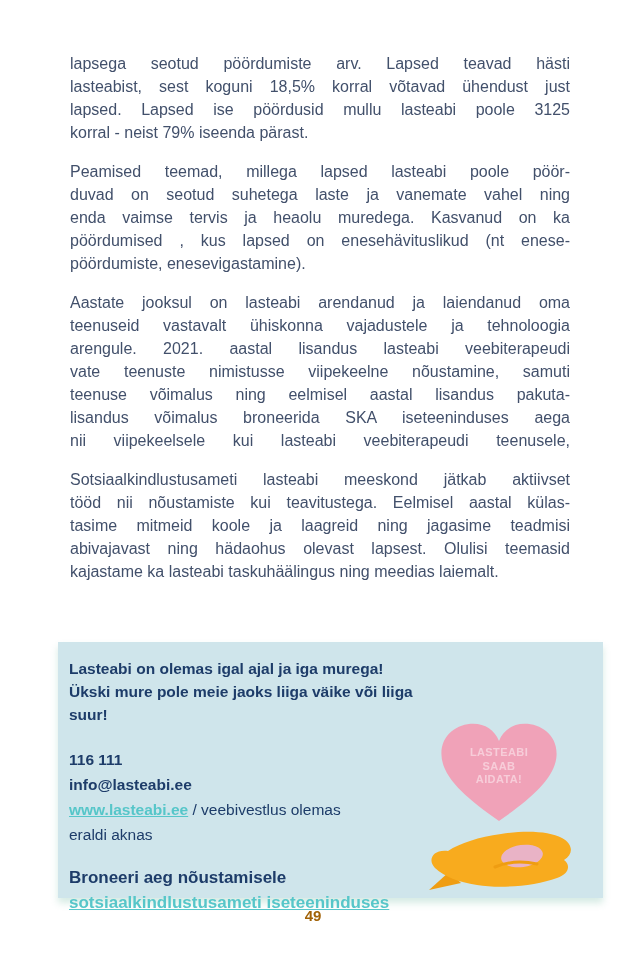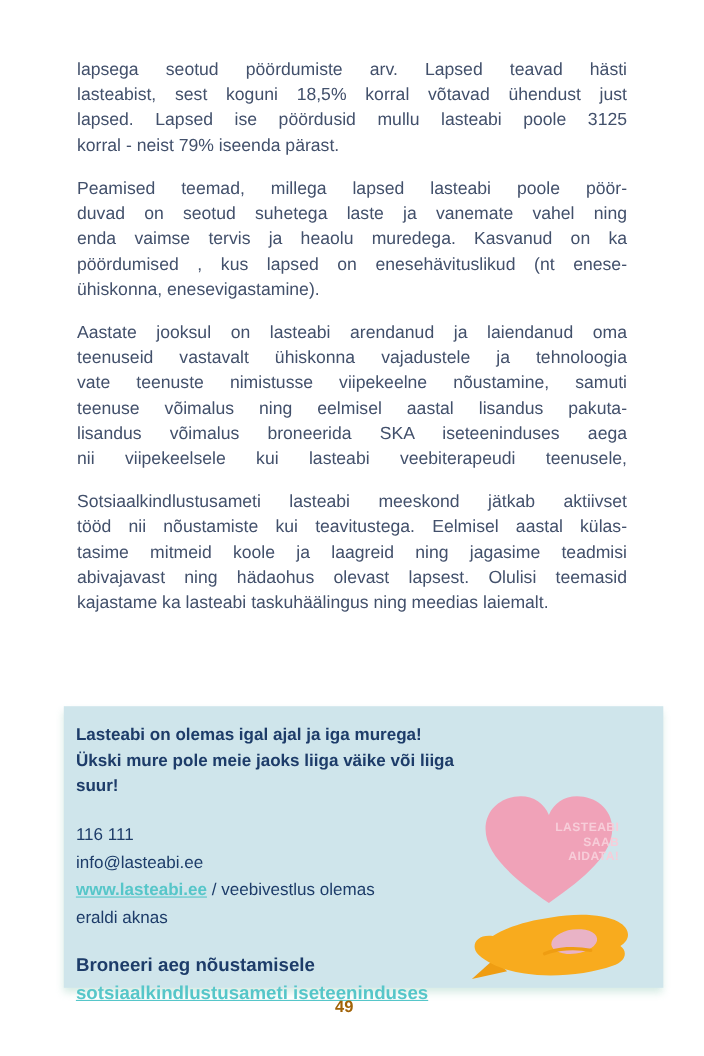--- a/index.html
+++ b/index.html
@@ -19,28 +19,28 @@
   .jline.last{text-align-last:left;}
   .teal-link{color:#56c6c9;text-decoration:none;}
   .teal-link.ul{text-decoration:underline;}
   .info-box{
     position:absolute;left:58px;top:642px;width:545px;height:256px;
     background:#cfe5eb;box-shadow:0 5px 7px rgba(165,210,195,.45);
   }
   .box-text{position:absolute;left:11px;top:15px;width:380px;color:#1d3c69;}
   .box-heading{font-weight:bold;font-size:15.5px;line-height:23px;}
   .contact{margin-top:21px;font-size:15.5px;line-height:25px;}
-  .contact .strong{font-weight:normal;}
+  .contact .strong{font-weight:bold;}
   .booking{margin-top:18px;font-size:17px;line-height:25px;}
   .booking .strong{font-weight:bold;}
   .booking a{font-weight:bold;}
   .visual{position:absolute;left:367px;top:78px;width:155px;height:170px;}
   .heart-wrap{position:absolute;left:10px;top:0;width:128px;height:108px;}
   .heart-text{
-    position:absolute;left:0;top:26px;width:128px;text-align:right;
+    position:absolute;left:0;top:26px;width:128px;text-align:center;
     color:#f7cdd9;font-weight:bold;font-size:11px;line-height:13.5px;
     letter-spacing:.4px;
   }
   .hand-wrap{position:absolute;left:0;top:84px;width:152px;height:92px;}
   .page-number{
     position:absolute;left:0;top:907px;width:626px;text-align:center;
     color:#a16207;font-weight:bold;font-size:15px;
   }
 </style>
 </head>
@@ -51,26 +51,27 @@
       <div class="jline">lapsega seotud pöördumiste arv. Lapsed teavad hästi</div>
       <div class="jline">lasteabist, sest koguni 18,5% korral võtavad ühendust just</div>
       <div class="jline">lapsed. Lapsed ise pöördusid mullu lasteabi poole 3125</div>
       <div class="jline last">korral - neist 79% iseenda pärast.</div>
     </div>
   <div class="para">
       <div class="jline">Peamised teemad, millega lapsed lasteabi poole pöör-</div>
       <div class="jline">duvad on seotud suhetega laste ja vanemate vahel ning</div>
       <div class="jline">enda vaimse tervis ja heaolu muredega. Kasvanud on ka</div>
       <div class="jline">pöördumised , kus lapsed on enesehävituslikud (nt enese-</div>
-      <div class="jline last">ühiskonna, enesevigastamine).</div>
+      <div class="jline last">pöördumiste, enesevigastamine).</div>
     </div>
   <div class="para">
     <div>
         <div class="jline">Aastate jooksul on lasteabi arendanud ja laiendanud oma</div>
         <div class="jline">teenuseid vastavalt ühiskonna vajadustele ja tehnoloogia</div>
+        <div class="jline">arengule. 2021. aastal lisandus lasteabi veebiterapeudi</div>
         <div class="jline">vate teenuste nimistusse viipekeelne nõustamine, samuti</div>
         <div class="jline">teenuse võimalus ning eelmisel aastal lisandus pakuta-</div>
         <div class="jline">lisandus võimalus broneerida SKA iseteeninduses aega</div>
         <div class="jline">nii viipekeelsele kui lasteabi veebiterapeudi teenusele,</div>
       </div>
   </div>
   <div class="para">
       <div class="jline">Sotsiaalkindlustusameti lasteabi meeskond jätkab aktiivset</div>
       <div class="jline">tööd nii nõustamiste kui teavitustega. Eelmisel aastal külas-</div>
       <div class="jline">tasime mitmeid koole ja laagreid ning jagasime teadmisi</div>

